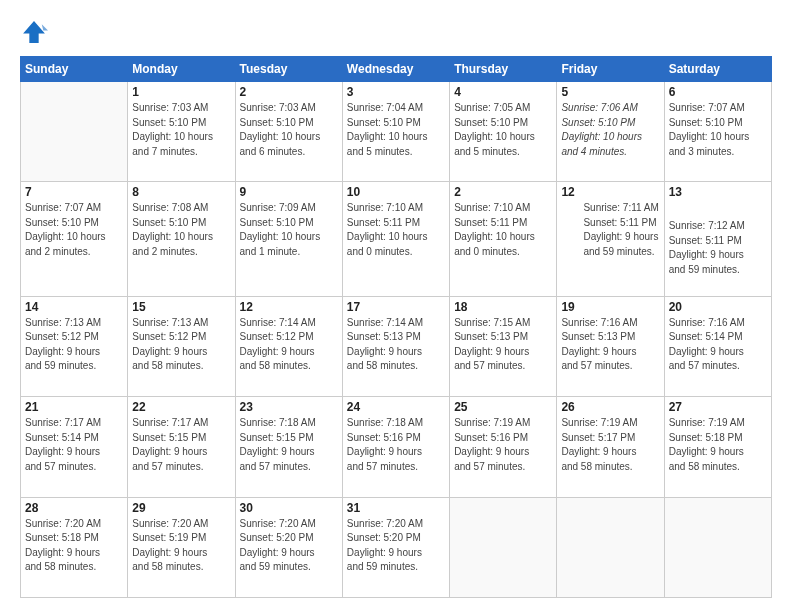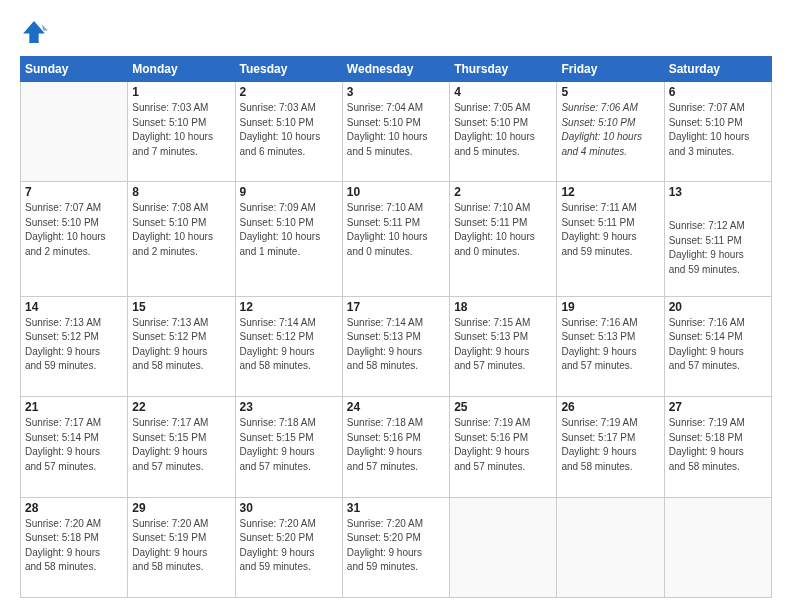--- a/index.html
+++ b/index.html
@@ -213,21 +213,21 @@
           </td>
           <td>
             <span class="day-num">2</span>
             <div class="day-info" style="white-space: pre-line;">Sunrise: 7:10 AM
 Sunset: 5:11 PM
 Daylight: 10 hours
 and 0 minutes.</div>
           </td>
           <td>
             <span class="day-num">12</span>
-            <div class="day-info" style="white-space: pre-line;">Sunrise: 7:11 AM
+            <div class="day-info" style="white-space: pre-line; margin-left: 22px;">Sunrise: 7:11 AM
 Sunset: 5:11 PM
 Daylight: 9 hours
 and 59 minutes.</div>
           </td>
           <td>
             <span class="day-num">13</span>
             <div class="day-info" style="white-space: pre-line; margin-top: 20px;">Sunrise: 7:12 AM
 Sunset: 5:11 PM
 Daylight: 9 hours
 and 59 minutes.</div>

